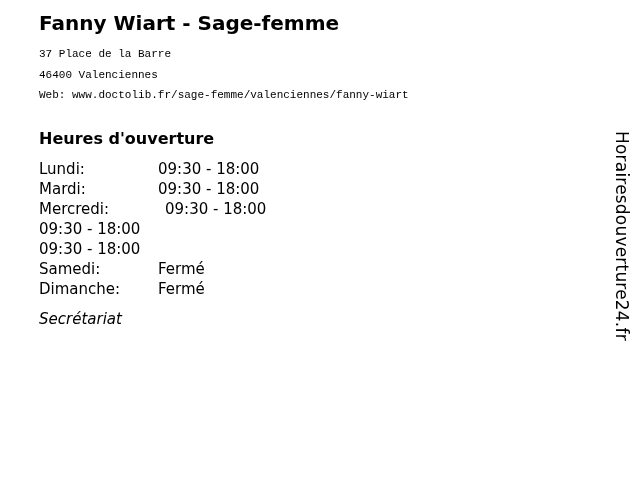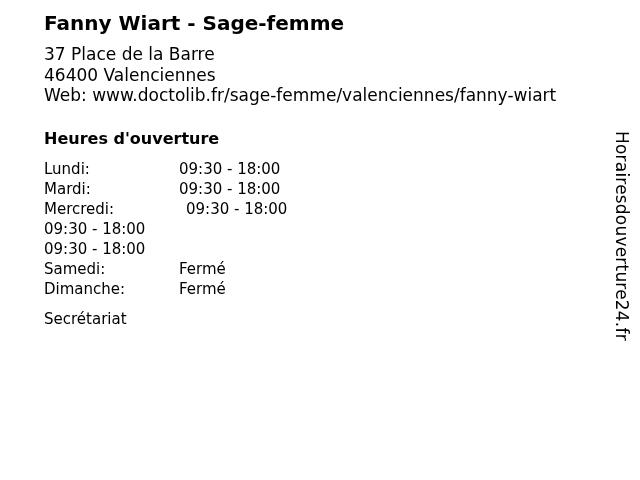--- a/index.html
+++ b/index.html
@@ -9,71 +9,71 @@
   body {
     width: 640px;
     height: 480px;
     background: #ffffff;
     color: #000000;
     font-family: "DejaVu Sans", "Liberation Sans", sans-serif;
     position: relative;
     overflow: hidden;
   }
   .content {
-    padding: 10px 0 0 8px;
-    margin-left: 36px;
+    padding: 10px 0 0 39px;
   }
   .page-title {
     font-size: 20px;
     font-weight: bold;
     line-height: 26px;
     margin: 0;
   }
   .address-block {
     margin-top: 8px;
-    font-size: 17px;
+    font-size: 11px;
     line-height: 20.5px;
+    font-family: Liberation Mono, monospace;
   }
   .address-block .line {
     display: block;
   }
   .section-heading {
     font-size: 16px;
     font-weight: bold;
     line-height: 20px;
     margin: 0;
   }
   .hours-heading {
     margin-top: 23px;
   }
   .hours-table {
     margin-top: 10px;
     font-size: 15px;
     line-height: 20px;
   }
   .hours-row {
     display: flex;
-    gap: 16px;
   }
   .hours-row .day {
     display: inline-block;
     width: 119px;
     flex: 0 0 119px;
   }
   
   .hours-row:nth-child(3) .time {
     padding-left: 7px;
   }
   .info-heading {
     margin-top: 18px;
   }
   .info-text {
     margin: 10px 0 0 0;
     font-size: 15px;
     line-height: 20px;
+    font-style: italic;
   }
   .watermark {
     position: absolute;
     top: 131px;
     right: 9px;
     writing-mode: vertical-rl;
     font-size: 17px;
     line-height: 1.1;
     letter-spacing: 0.2px;
     color: #000000;

